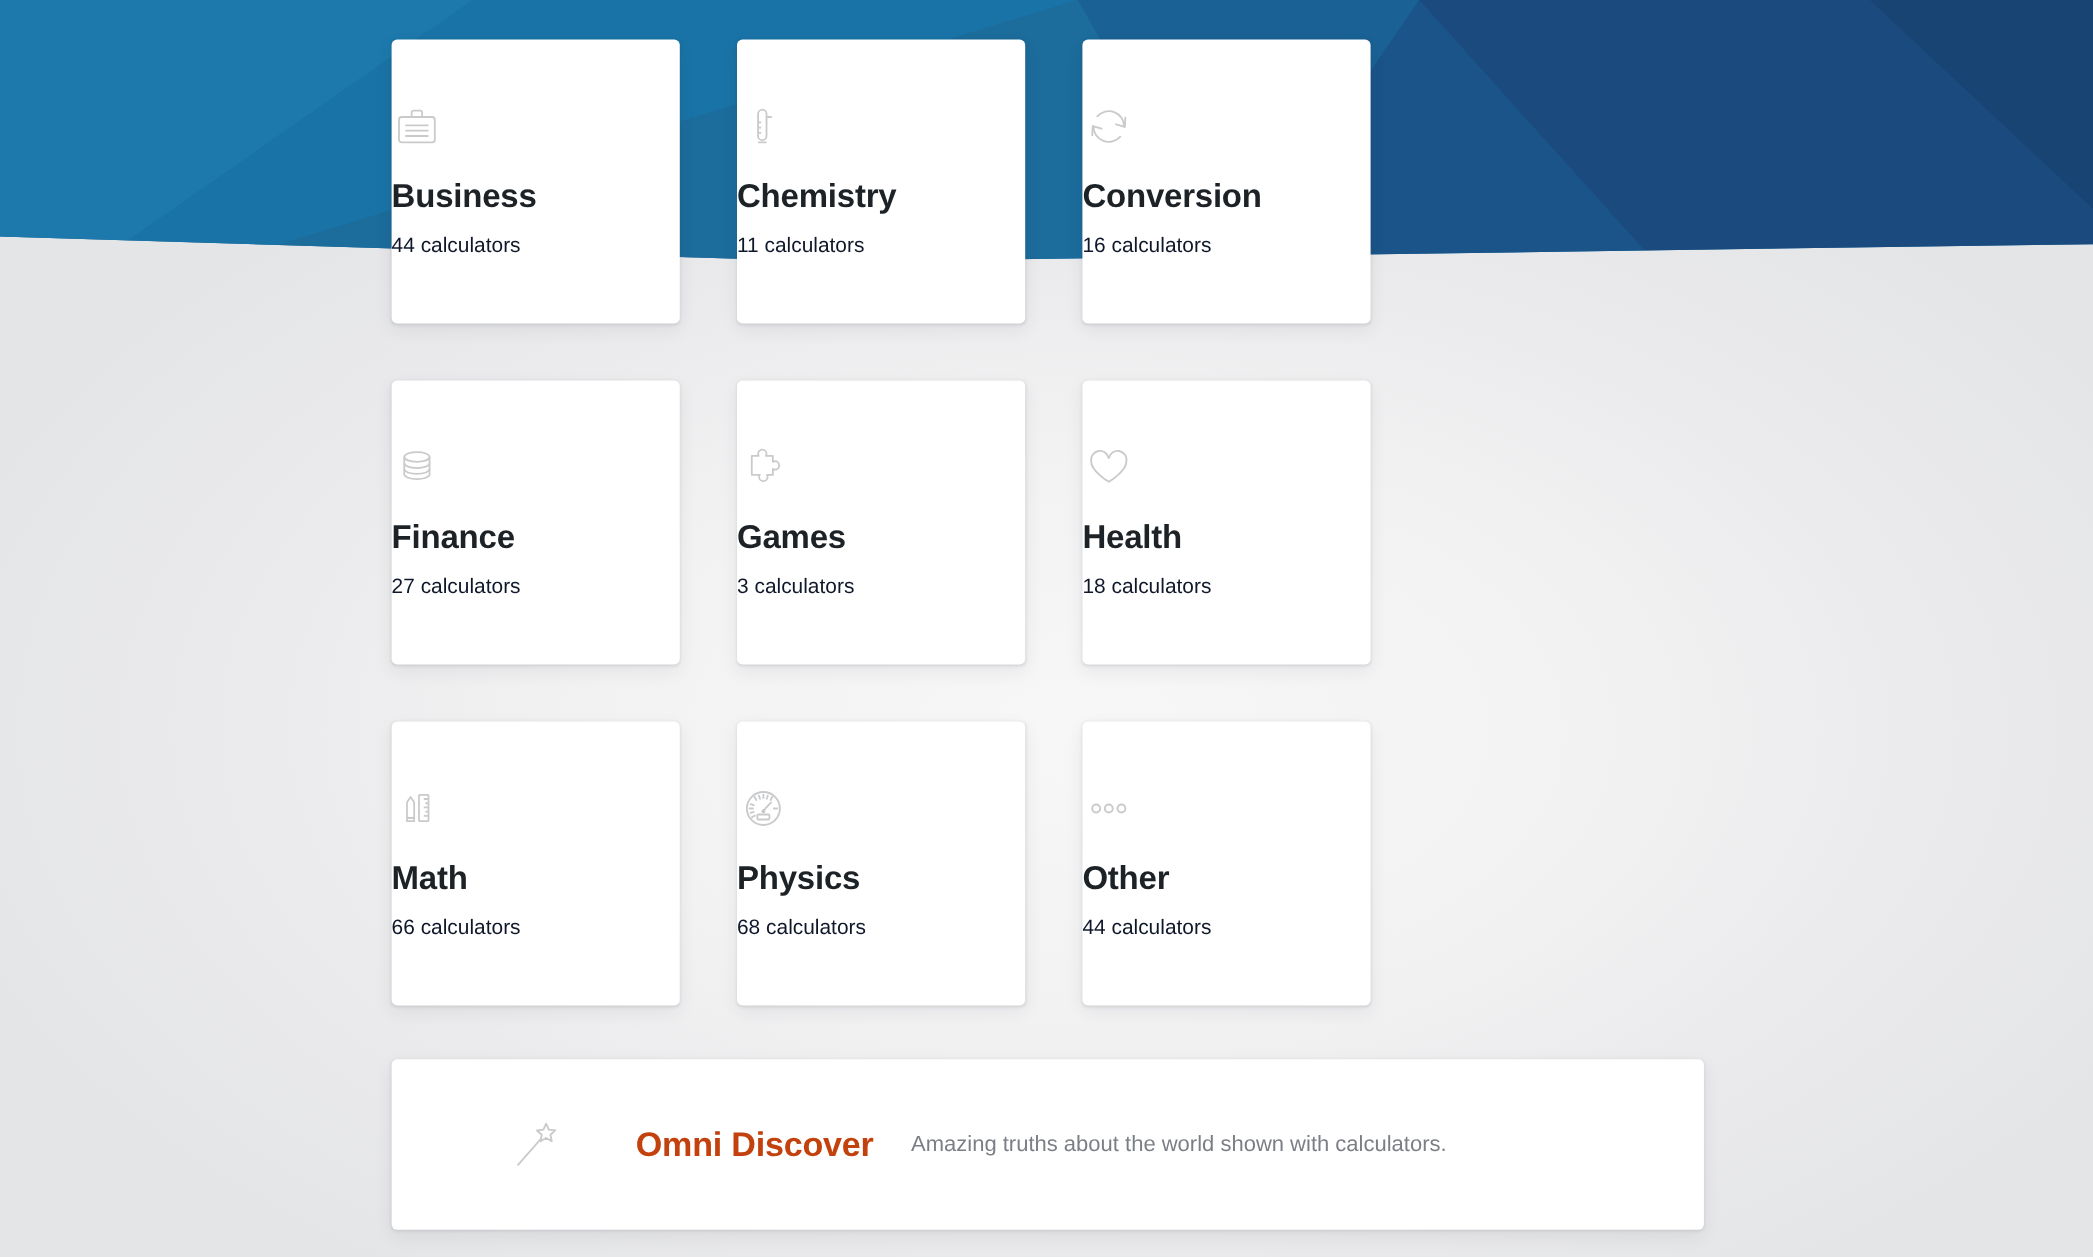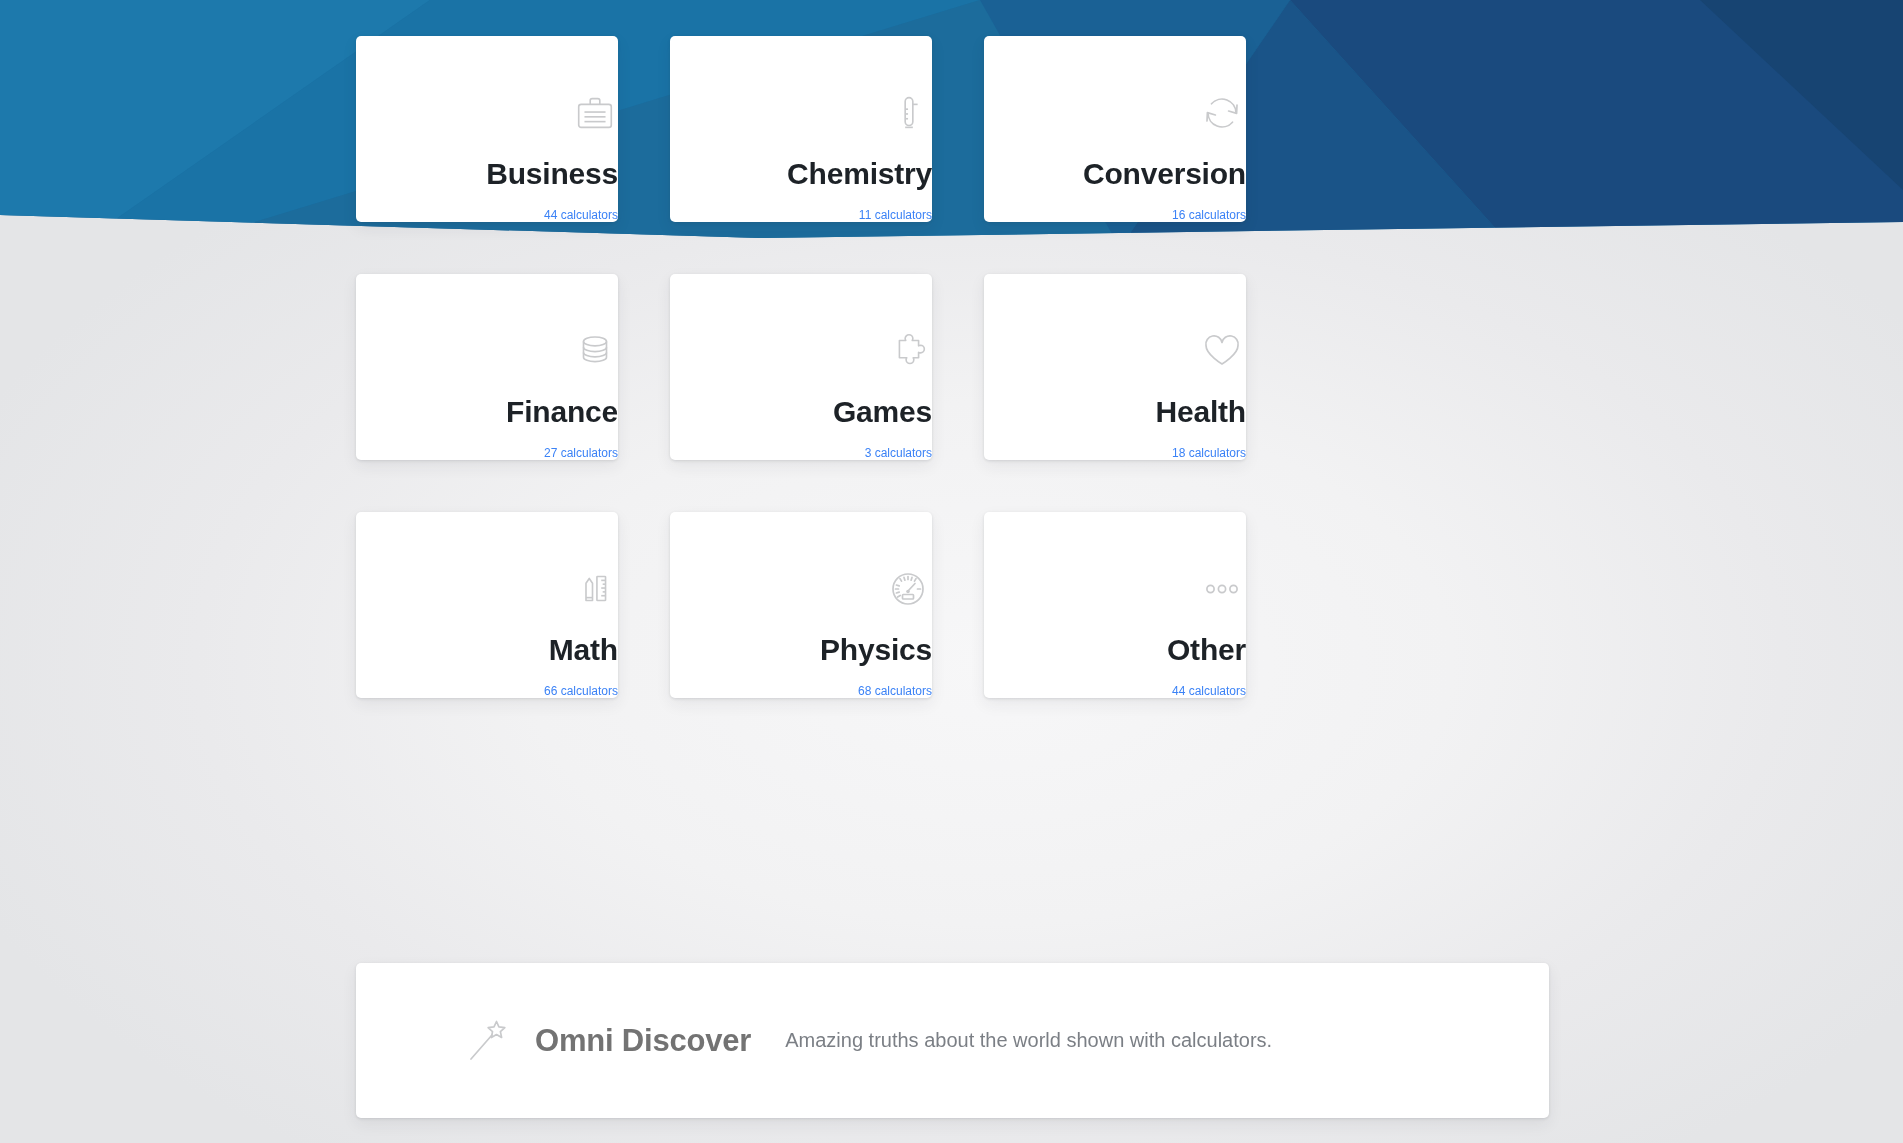--- a/index.html
+++ b/index.html
@@ -35,27 +35,27 @@
     top: 36px;
     width: 1193px;
   }
   .row {
     display: flex;
     gap: 52px;
     margin-bottom: 52px;
   }
   .card {
     width: 262px;
-    height: 186px;
+    height: 258px;
     background: #ffffff;
     border-radius: 5px;
     box-shadow: 0 1px 3px rgba(40,45,55,0.13), 0 6px 16px rgba(40,45,55,0.07);
     display: flex;
     flex-direction: column;
-    align-items: flex-end;
+    align-items: flex-start;
     padding-top: 52px;
     cursor: pointer;
   }
   .card-icon {
     height: 54px;
     display: flex;
     align-items: center;
     justify-content: center;
     color: #c9cacc;
   }
@@ -63,45 +63,45 @@
   .card-title {
     margin-top: 20px;
     font-size: 30px;
     font-weight: 700;
     color: #1d2227;
     letter-spacing: -0.2px;
     line-height: 1.1;
   }
   .card-count {
     margin-top: 18px;
-    font-size: 12px;
-    color: #3b82f6;
+    font-size: 19px;
+    color: #0f172a;
   }
 
   
   .discover {
     position: absolute;
     left: 356px;
     top: 963px;
     width: 1193px;
     height: 155px;
     background: #ffffff;
     border-radius: 5px;
     box-shadow: 0 1px 3px rgba(40,45,55,0.13), 0 6px 16px rgba(40,45,55,0.07);
     display: flex;
     align-items: center;
     padding-left: 106px;
     cursor: pointer;
   }
   .discover-icon { color: #c9cacc; display: flex; align-items: center; }
   .discover-title {
-    margin-left: 21px;
+    margin-left: 64px;
     font-size: 31px;
     font-weight: 700;
-    color: #737373;
+    color: #c2410c;
     letter-spacing: -0.2px;
     white-space: nowrap;
   }
   .discover-sub {
     margin-left: 34px;
     font-size: 20px;
     color: #7b7f85;
     white-space: nowrap;
   }
 </style>

